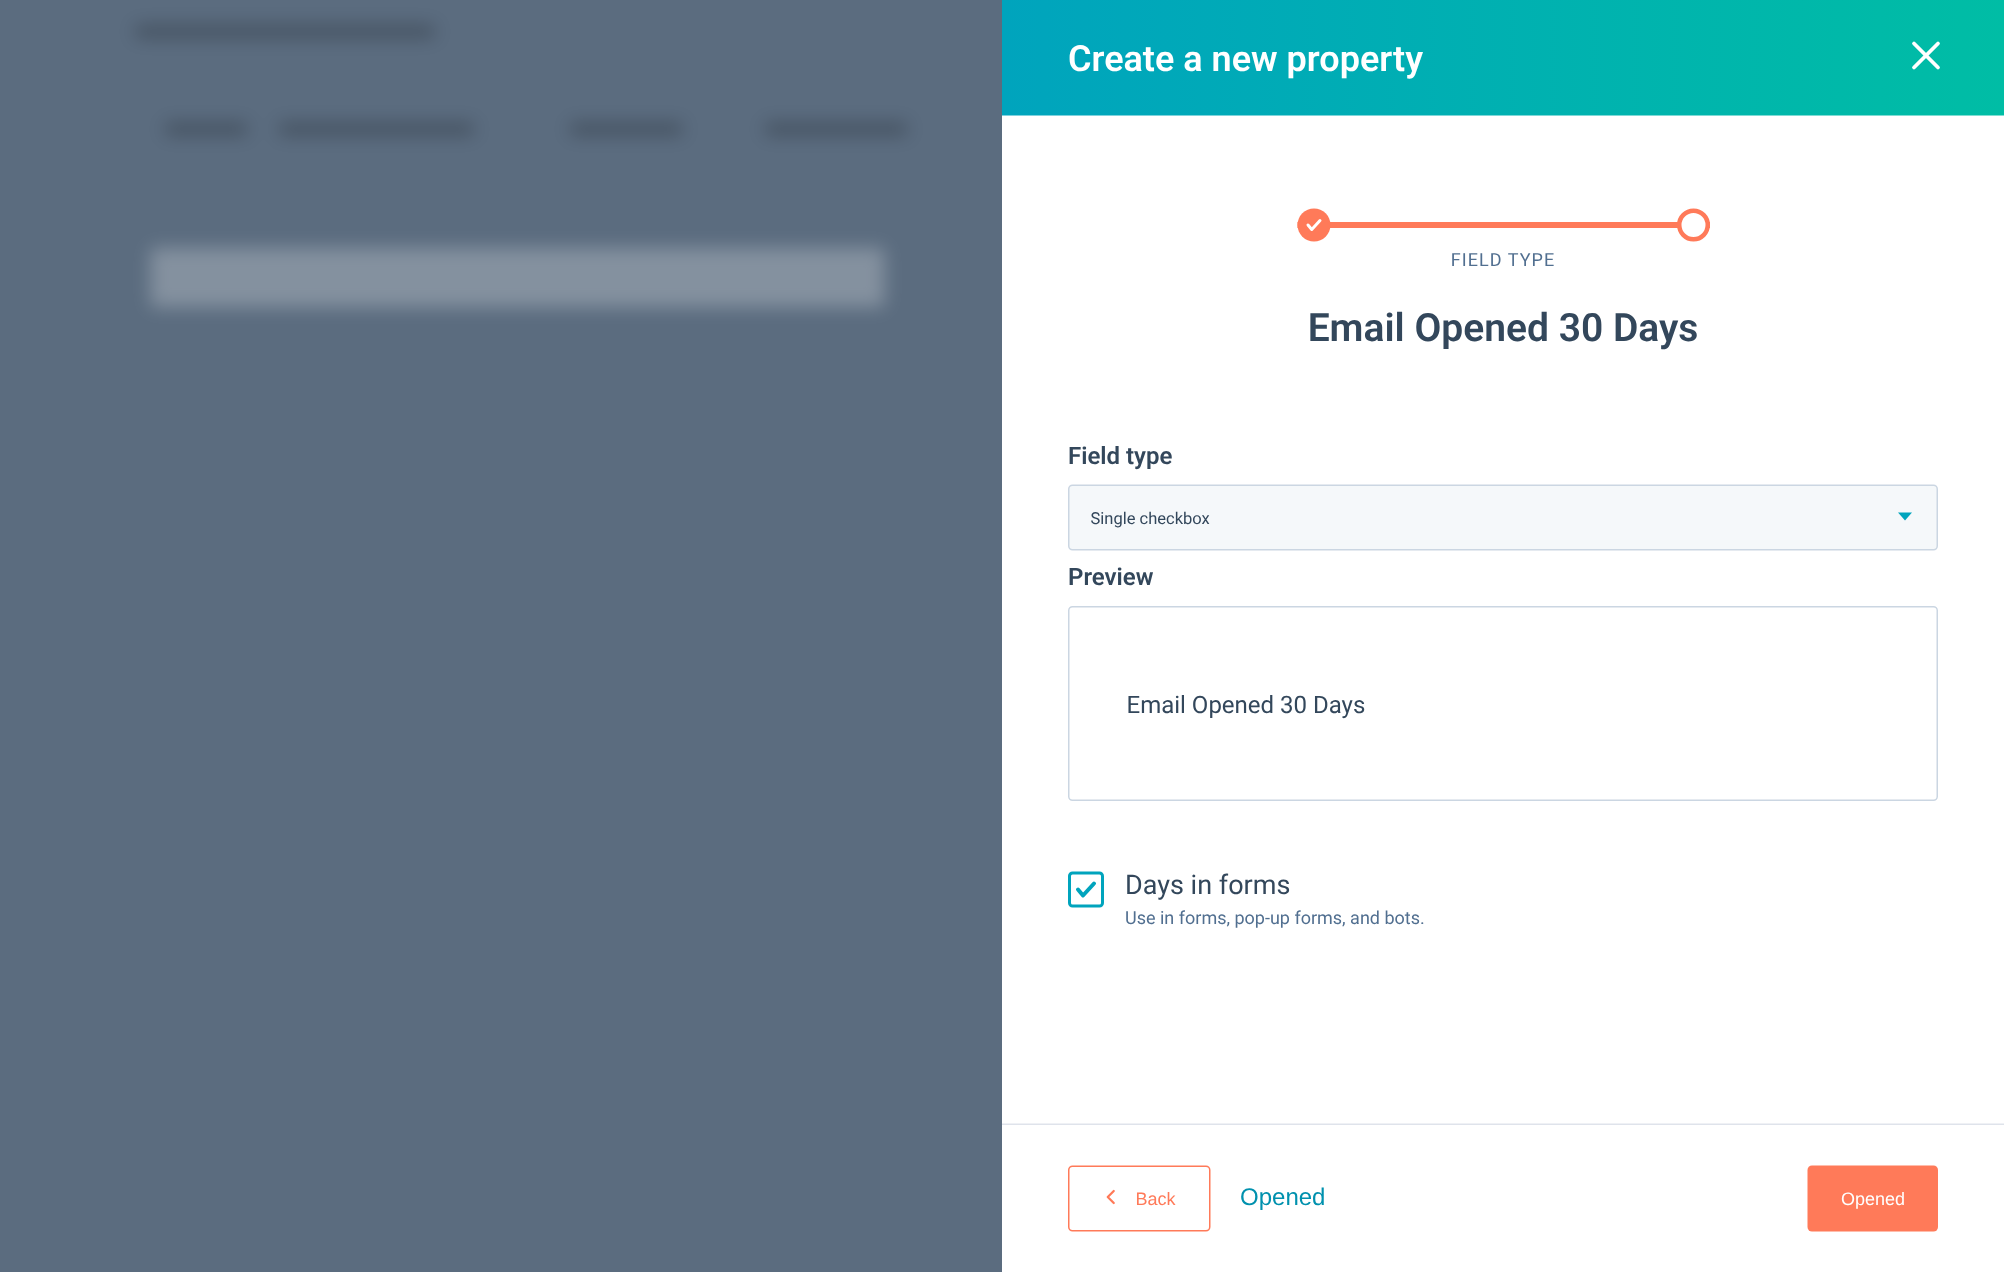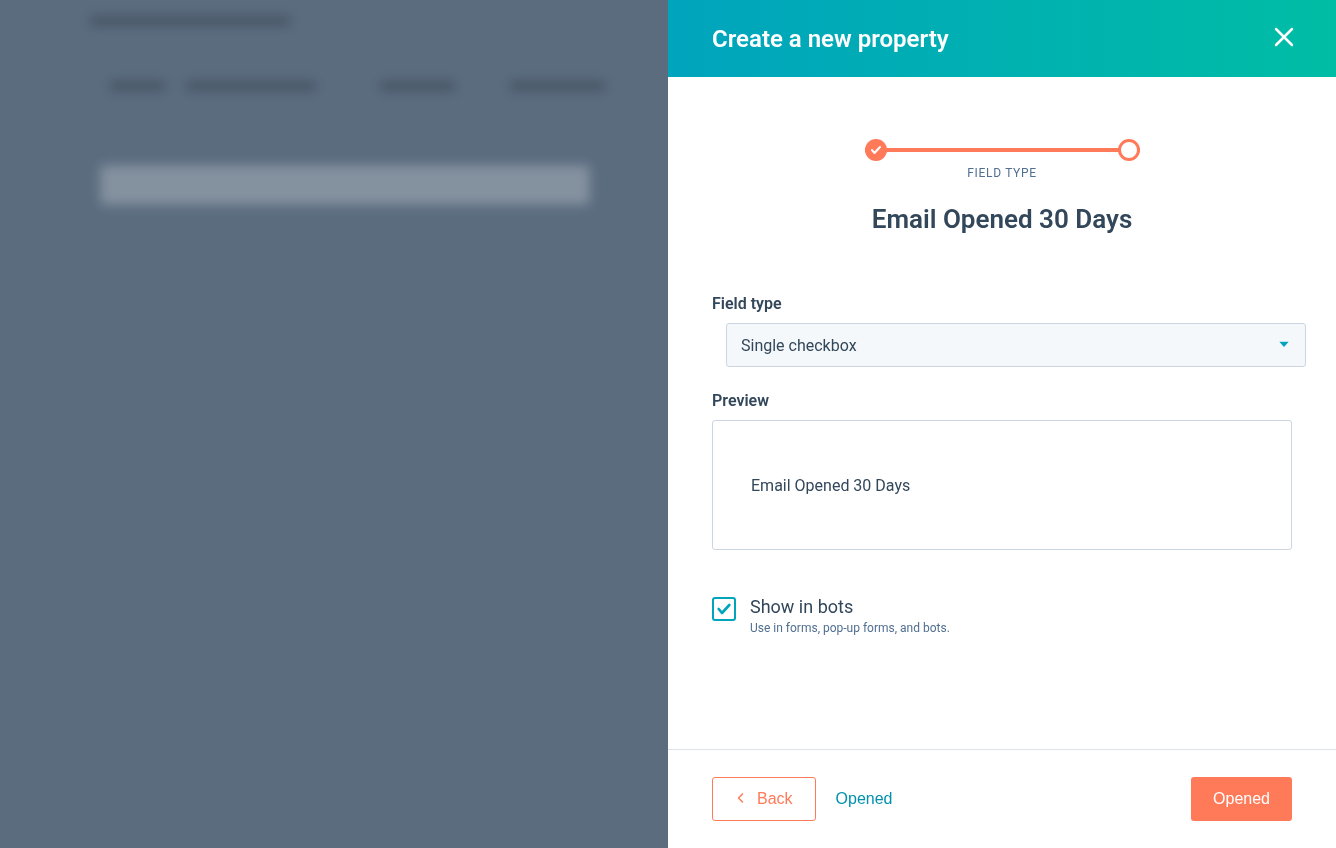--- a/index.html
+++ b/index.html
@@ -190,33 +190,32 @@
       width: 100%;
       height: 44px;
       background: #f5f8fa;
       border: 1px solid #cbd6e2;
       border-radius: 3px;
       padding: 0 14px;
       display: flex;
       align-items: center;
       justify-content: space-between;
       cursor: pointer;
-      font-size: 16px;
+      font-size: 11px;
       color: #33475b;
-      margin-left: 14px;
     }
     .select-caret {
       color: #00a4bd;
     }
     .select-caret svg {
       width: 14px;
       height: 14px;
     }
     .preview-section {
-      margin-top: 24px;
+      margin-top: 8px;
     }
     .preview-box {
       width: 100%;
       min-height: 130px;
       border: 1px solid #cbd6e2;
       border-radius: 3px;
       background: #fff;
       padding: 38px 38px;
       display: flex;
       align-items: center;
@@ -274,21 +273,21 @@
     }
     .footer-left {
       display: flex;
       align-items: center;
       gap: 20px;
     }
     .btn {
       height: 44px;
       padding: 0 22px;
       border-radius: 3px;
-      font-size: 16px;
+      font-size: 12px;
       font-weight: 500;
       cursor: pointer;
       display: flex;
       align-items: center;
       justify-content: center;
       gap: 10px;
       border: none;
     }
     .btn-back {
       background: #fff;
@@ -374,21 +373,21 @@
       </div>
     </div>
 
     <div class="checkbox-row">
       <div class="check-icon">
         <svg viewBox="0 0 24 24" fill="none" stroke="#00a4bd" stroke-width="4" stroke-linecap="round" stroke-linejoin="round">
           <polyline points="4 12 9 18 20 6"></polyline>
         </svg>
       </div>
       <div class="check-text-group">
-        <span class="check-label">Show in bots</span>
+        <span class="check-label">Days in forms</span>
         <span class="check-desc">Use in forms, pop-up forms, and bots.</span>
       </div>
     </div>
   </div>
 
   <div class="panel-footer">
     <div class="footer-left">
       <button class="btn btn-back">
         <span>
           <svg viewBox="0 0 24 24" fill="none" stroke="#ff7a59" stroke-width="3" stroke-linecap="round" stroke-linejoin="round">

